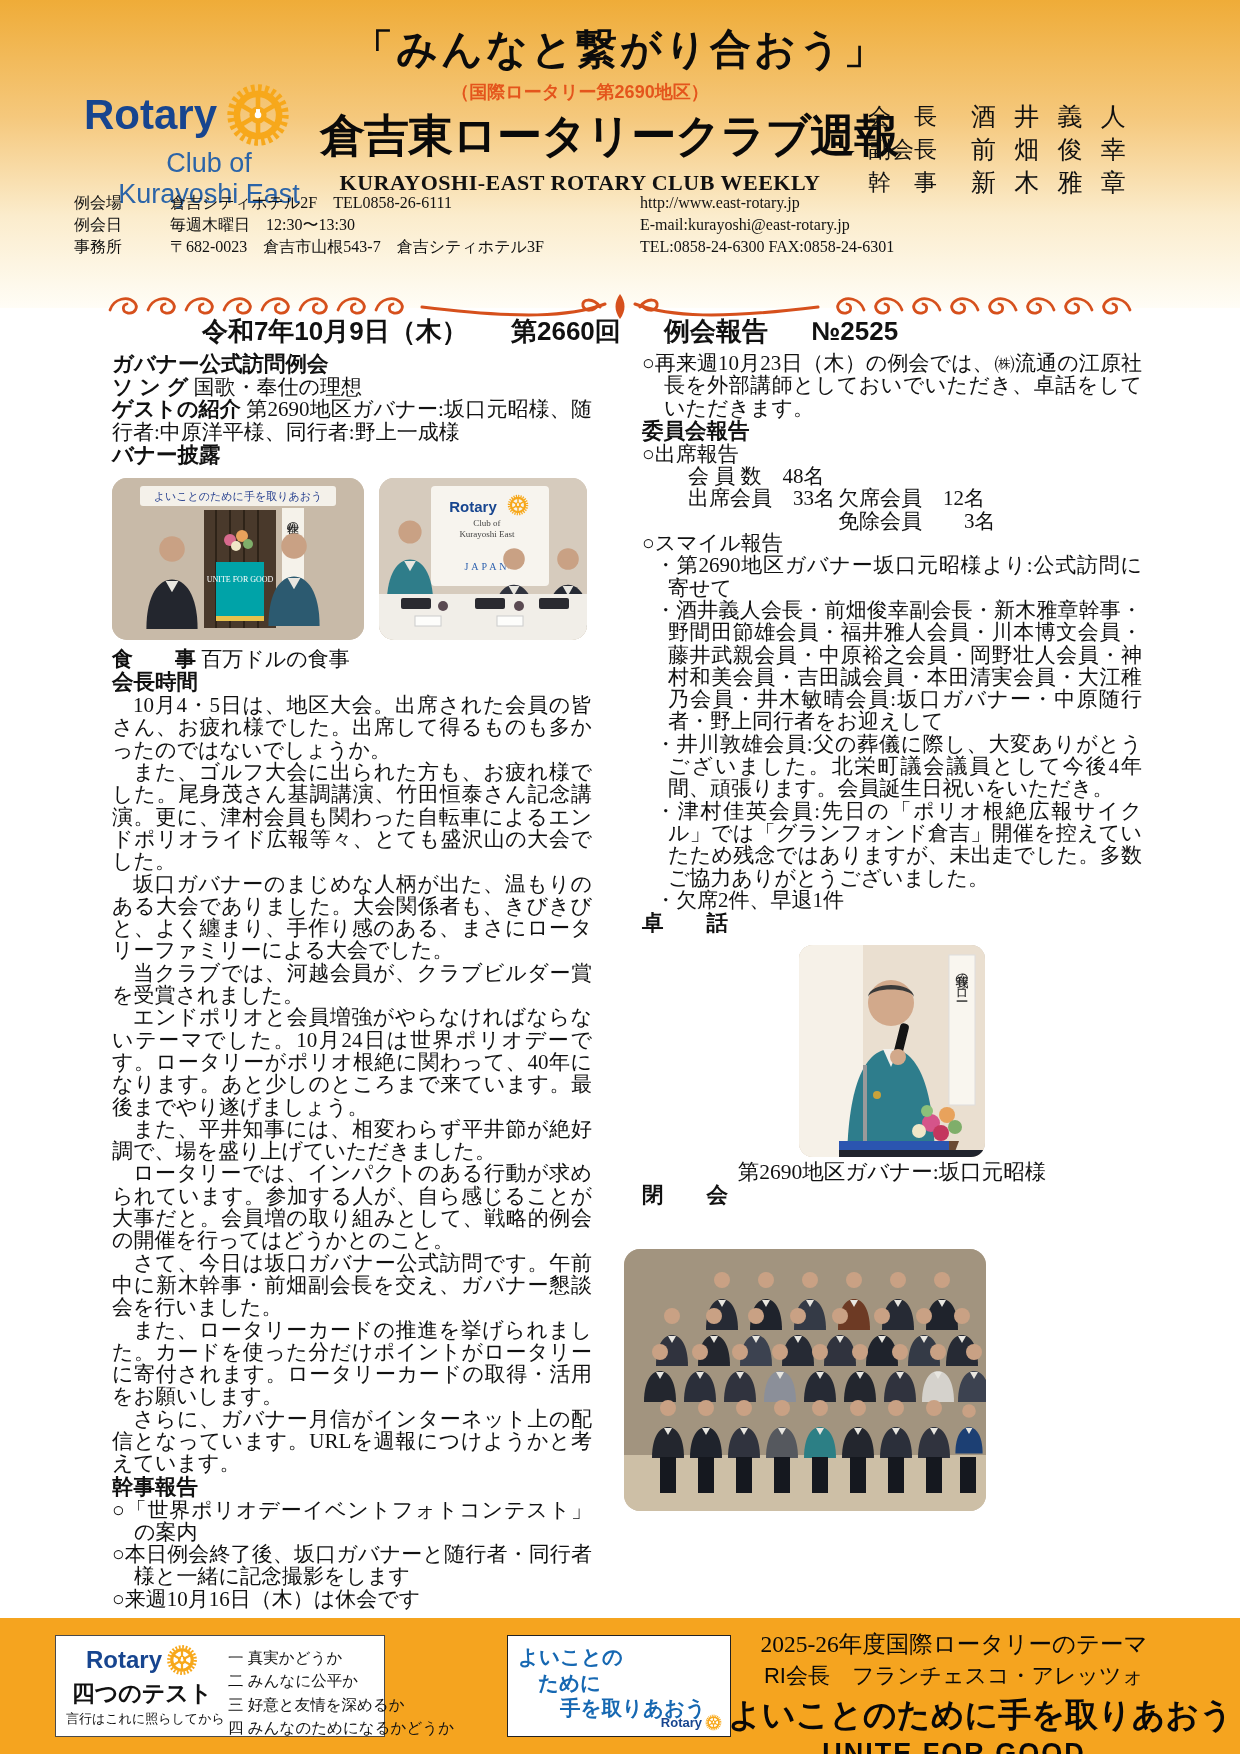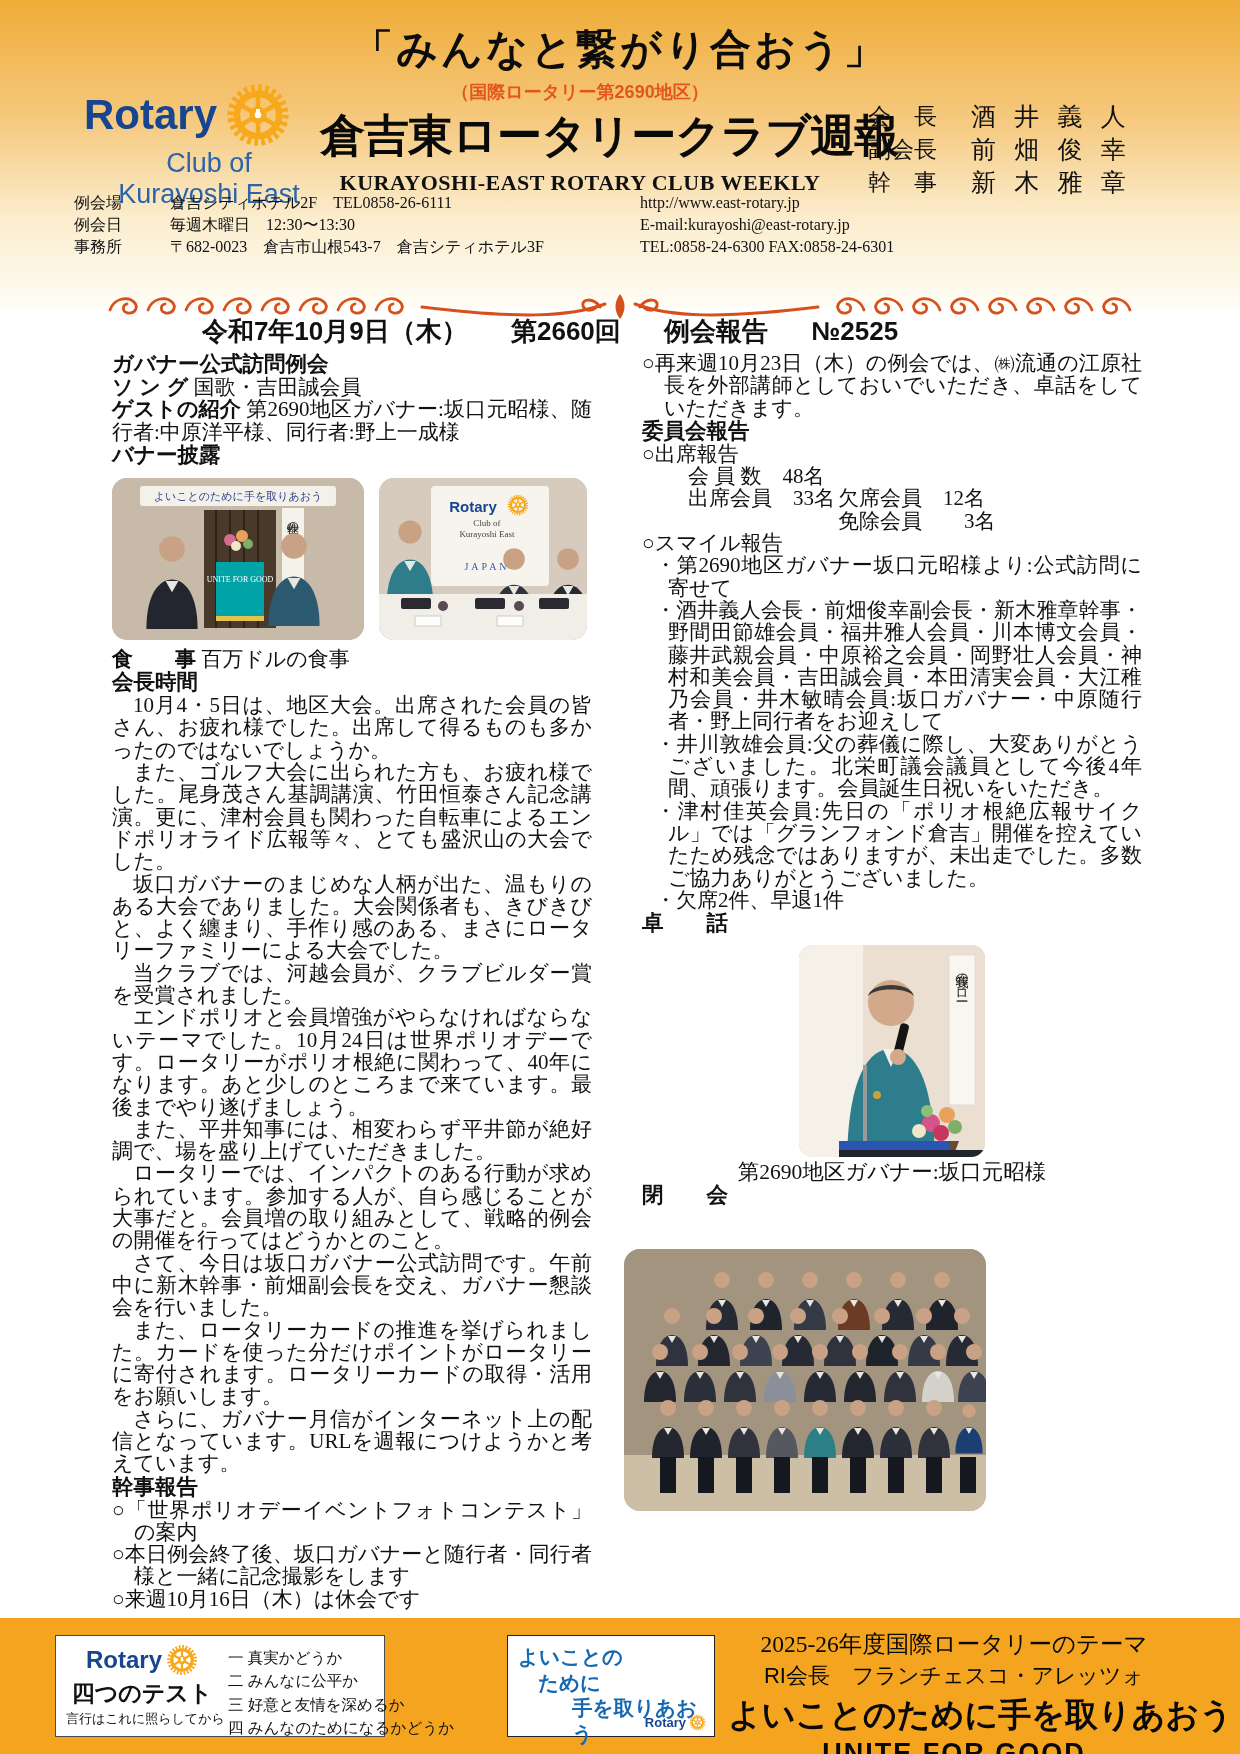--- a/index.html
+++ b/index.html
@@ -80,23 +80,23 @@
   .band { position:absolute; left:0; top:1618px; width:1240px; height:136px; background:#f5a41f; }
   .box { position:absolute; background:#fff; border:1.5px solid #4a4a4a; }
   .box-test { left:55px; top:17px; width:330px; height:102px; display:flex; padding:8px 8px 6px 10px; gap:10px; }
   .bt-left { width:152px; text-align:center; }
   .bt-logo { display:flex; align-items:center; justify-content:center; gap:4px; }
   .bt-word { font-family:"Liberation Sans","DejaVu Sans",sans-serif; font-weight:800; font-size:24px; color:#17458f; }
   .bt-wheel { width:32px; height:32px; }
   .bt-title { font-weight:800; font-size:23px; margin-top:2px; }
   .bt-sub { font-size:13px; margin-top:1px; white-space:nowrap; }
   .bt-items { font-family:"Liberation Sans","DejaVu Sans",sans-serif; font-size:15.5px; line-height:1.5; padding-top:2px; white-space:nowrap; }
-  .box-theme-s { left:507px; top:17px; width:208px; height:102px; border-color:#222; padding:8px 10px; }
+  .box-theme-s { left:507px; top:17px; width:224px; height:102px; border-color:#222; padding:8px 10px; }
   .ts-line { font-family:"Liberation Sans","DejaVu Sans",sans-serif; font-weight:800; font-size:20.5px; color:#1668b2; line-height:1.25; }
-  .ts-2 { margin-left:20px; } .ts-3 { margin-left:54px; }
+  .ts-2 { margin-left:20px; } .ts-3 { margin-left:42px; }
   .ts-logo { position:absolute; right:8px; bottom:5px; display:flex; align-items:center; gap:3px; }
   .ts-word { font-family:"Liberation Sans","DejaVu Sans",sans-serif; font-weight:800; font-size:13px; color:#17458f; }
   .ts-wheel { width:17px; height:17px; }
   .theme-big { position:absolute; left:728px; top:10px; width:452px; text-align:center; color:#090909; }
   .tb-1 { font-size:23.5px; }
   .tb-2 { font-family:"Liberation Sans","DejaVu Sans",sans-serif; font-size:22px; margin-top:1px; }
   .tb-3 { font-family:"Liberation Sans","DejaVu Sans",sans-serif; font-weight:900; font-size:33px; margin-top:2px; white-space:nowrap; }
   .tb-4 { font-family:"Liberation Sans","DejaVu Sans",sans-serif; font-weight:800; font-size:27px; letter-spacing:2px; }
 
   .vtext { writing-mode:vertical-rl; }
@@ -219,21 +219,21 @@
     <span>令和7年10月9日（木）</span>
     <span>第2660回</span>
     <span>例会報告</span>
     <span>№2525</span>
   </div>
 
   <div class="col col-left">
     <div class="hg">ガバナー公式訪問例会</div>
     <div>
       <span class="lbl">ソ ン グ</span>
-      <span>国歌・吉田誠会員</span>
+      <span>国歌・奉仕の理想</span>
     </div>
     <div>
       <span class="lbl">ゲストの紹介</span>
       <span>第2690地区ガバナー:坂口元昭様、随行者:中原洋平様、同行者:野上一成様</span>
     </div>
     <div class="hg">バナー披露</div>
 
     <div class="photos-row">
       <div class="ph ph1">
         <svg viewBox="0 0 252 162">

